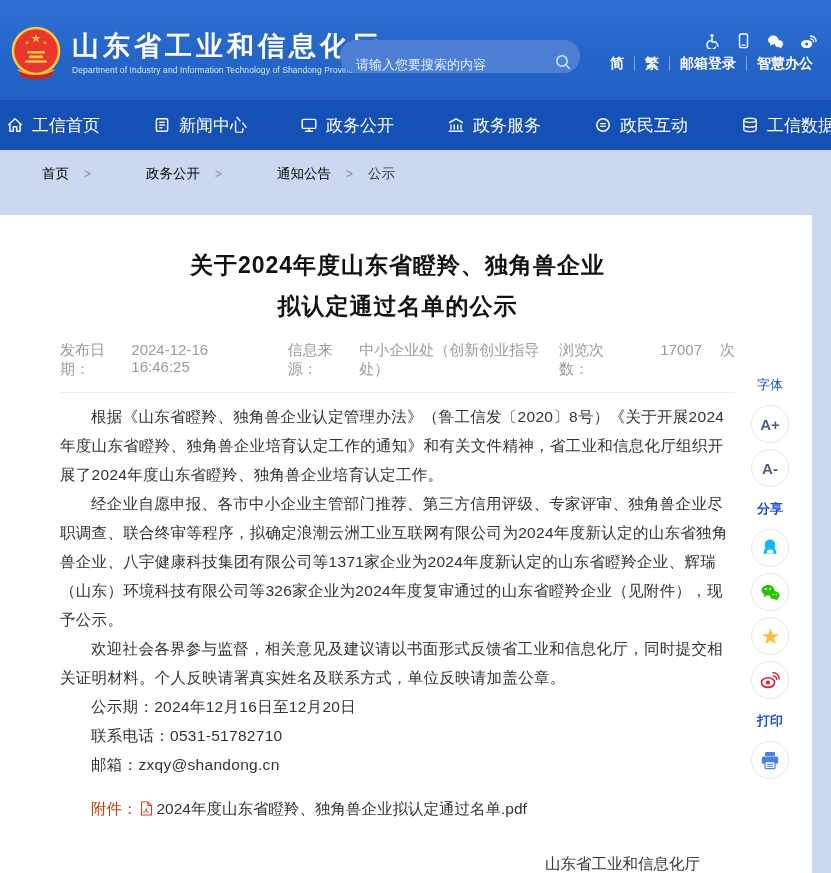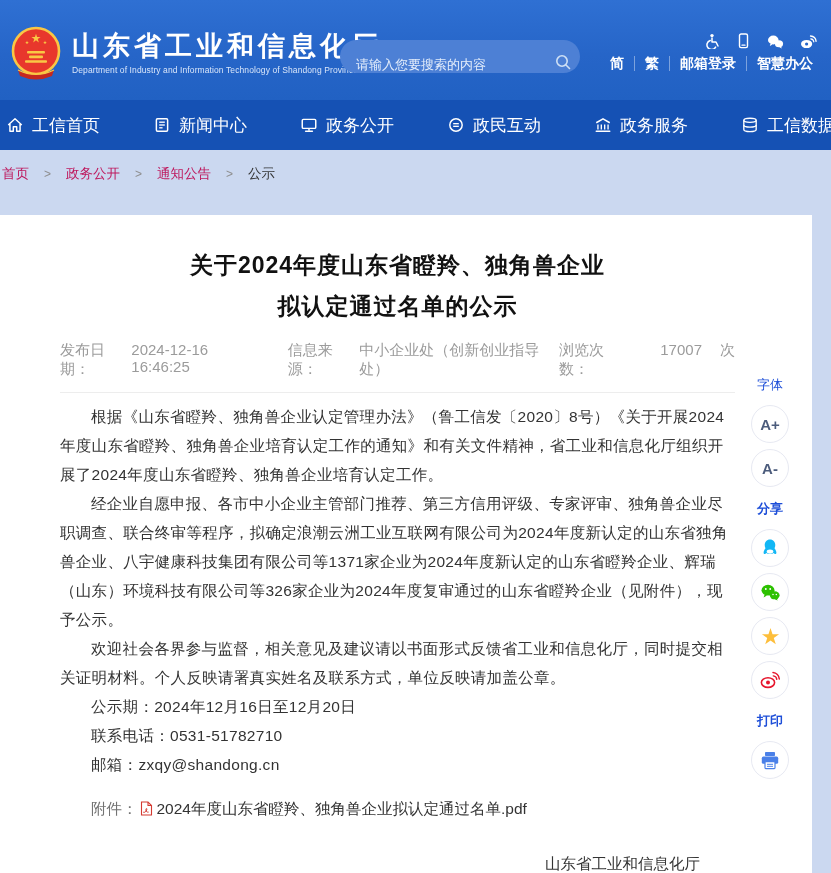--- a/index.html
+++ b/index.html
@@ -25,39 +25,39 @@
   .util-link:first-child{border-left:none;}
 
   
   .main-nav{position:absolute;top:100px;left:0;width:860px;height:50px;background:#1551b4;display:flex;padding-left:6px;box-sizing:border-box;}
   .nav-item{flex:0 0 147px;display:flex;align-items:center;gap:8px;color:#fff;font-size:17px;
     text-decoration:none;cursor:pointer;white-space:nowrap;}
   .nav-icon{display:flex;align-items:center;}
 
   
   .breadcrumb{position:absolute;top:165px;left:2px;display:flex;align-items:center;gap:15px;font-size:13.5px;}
-  .crumb{color:#be185d;text-decoration:none;cursor:pointer;}
+  .crumb{color:#000000;text-decoration:none;cursor:pointer;margin-left:40px;}
   .crumb-current{color:#333;}
   .crumb-sep{color:#8d8d8d;font-size:12px;}
 
   
   .page-card{position:absolute;top:215px;left:0;width:812px;height:658px;background:#fff;}
   .content{margin-left:60px;width:675px;padding-top:30px;}
   .article-title{margin:0;font-size:23px;line-height:41px;text-align:center;color:#111;font-weight:bold;letter-spacing:1px;}
   .article-title span{display:block;}
   .meta-row{display:flex;align-items:baseline;margin-top:14px;font-size:15px;color:#9b9b9b;}
   .meta-source{margin-left:24px;}
   .meta-views{margin-left:auto;margin-right:28px;}
   .meta-views-value{margin:0 4px 0 2px;}
   .meta-views-unit{margin-left:14px;}
   .divider{border-bottom:1px solid #ededed;margin-top:13px;}
   .body-text{margin-top:9px;}
   .body-text p{margin:0;font-size:15.5px;line-height:29px;color:#333;text-indent:2em;letter-spacing:0.3px;}
   .attachment{margin-top:20px;padding-left:2em;font-size:15.5px;color:#333;}
-  .attachment-label{color:#737373;}
+  .attachment-label{color:#c2410c;}
   .attachment-link{color:#333;text-decoration:none;cursor:pointer;text-align:right;}
   .pdf-badge{display:inline-block;vertical-align:-2px;margin:0 4px 0 2px;}
   .signature{margin-top:34px;font-size:15.5px;color:#333;text-align:right;}
   .sig-org{padding-right:35px;}
   .sig-date{padding-right:48px;margin-top:13px;}
 
   
   .tools{position:absolute;left:744px;top:376px;width:52px;display:flex;flex-direction:column;align-items:center;}
   .tool-label{font-size:13px;color:#1d4ed8;margin:0 0 8px;}
   .tool-label.mt{margin-top:10px;font-weight:bold;}
@@ -172,39 +172,39 @@
             <rect x="2" y="3" width="12" height="8" rx="1" fill="none" stroke="#fff" stroke-width="1.3"></rect>
             <line x1="8" y1="11" x2="8" y2="13" stroke="#fff" stroke-width="1.3"></line>
             <line x1="5" y1="13.5" x2="11" y2="13.5" stroke="#fff" stroke-width="1.3" stroke-linecap="round"></line>
           </svg>
       </span>
       <span>政务公开</span>
     </a>
     <a class="nav-item">
       <span class="nav-icon">
         <svg width="18" height="18" viewBox="0 0 16 16">
-            <circle cx="8" cy="8" r="5.5" fill="none" stroke="#fff" stroke-width="1.3"></circle>
-            <line x1="5.5" y1="6.8" x2="10.5" y2="6.8" stroke="#fff" stroke-width="1.2"></line>
-            <line x1="5.5" y1="9.2" x2="10.5" y2="9.2" stroke="#fff" stroke-width="1.2"></line>
-          </svg>
-      </span>
-      <span>政民互动</span>
-    </a>
-    <a class="nav-item">
-      <span class="nav-icon">
-        <svg width="18" height="18" viewBox="0 0 16 16">
             <path d="M2 6 L8 2.5 L14 6" fill="none" stroke="#fff" stroke-width="1.3" stroke-linejoin="round"></path>
             <line x1="3.5" y1="7.5" x2="3.5" y2="12" stroke="#fff" stroke-width="1.2"></line>
             <line x1="6.5" y1="7.5" x2="6.5" y2="12" stroke="#fff" stroke-width="1.2"></line>
             <line x1="9.5" y1="7.5" x2="9.5" y2="12" stroke="#fff" stroke-width="1.2"></line>
             <line x1="12.5" y1="7.5" x2="12.5" y2="12" stroke="#fff" stroke-width="1.2"></line>
             <line x1="2" y1="13.5" x2="14" y2="13.5" stroke="#fff" stroke-width="1.3" stroke-linecap="round"></line>
           </svg>
       </span>
       <span>政务服务</span>
+    </a>
+    <a class="nav-item">
+      <span class="nav-icon">
+        <svg width="18" height="18" viewBox="0 0 16 16">
+            <circle cx="8" cy="8" r="5.5" fill="none" stroke="#fff" stroke-width="1.3"></circle>
+            <line x1="5.5" y1="6.8" x2="10.5" y2="6.8" stroke="#fff" stroke-width="1.2"></line>
+            <line x1="5.5" y1="9.2" x2="10.5" y2="9.2" stroke="#fff" stroke-width="1.2"></line>
+          </svg>
+      </span>
+      <span>政民互动</span>
     </a>
     <a class="nav-item">
       <span class="nav-icon">
         <svg width="18" height="18" viewBox="0 0 16 16">
             <ellipse cx="8" cy="3.8" rx="5.5" ry="1.8" fill="none" stroke="#fff" stroke-width="1.2"></ellipse>
             <path d="M2.5 3.8 V12 c0 1.05 2.45 1.9 5.5 1.9 s5.5 -.85 5.5 -1.9 V3.8" fill="none" stroke="#fff" stroke-width="1.2"></path>
             <path d="M2.5 8 c0 1.05 2.45 1.9 5.5 1.9 s5.5 -.85 5.5 -1.9" fill="none" stroke="#fff" stroke-width="1.2"></path>
           </svg>
       </span>
       <span>工信数据</span>

